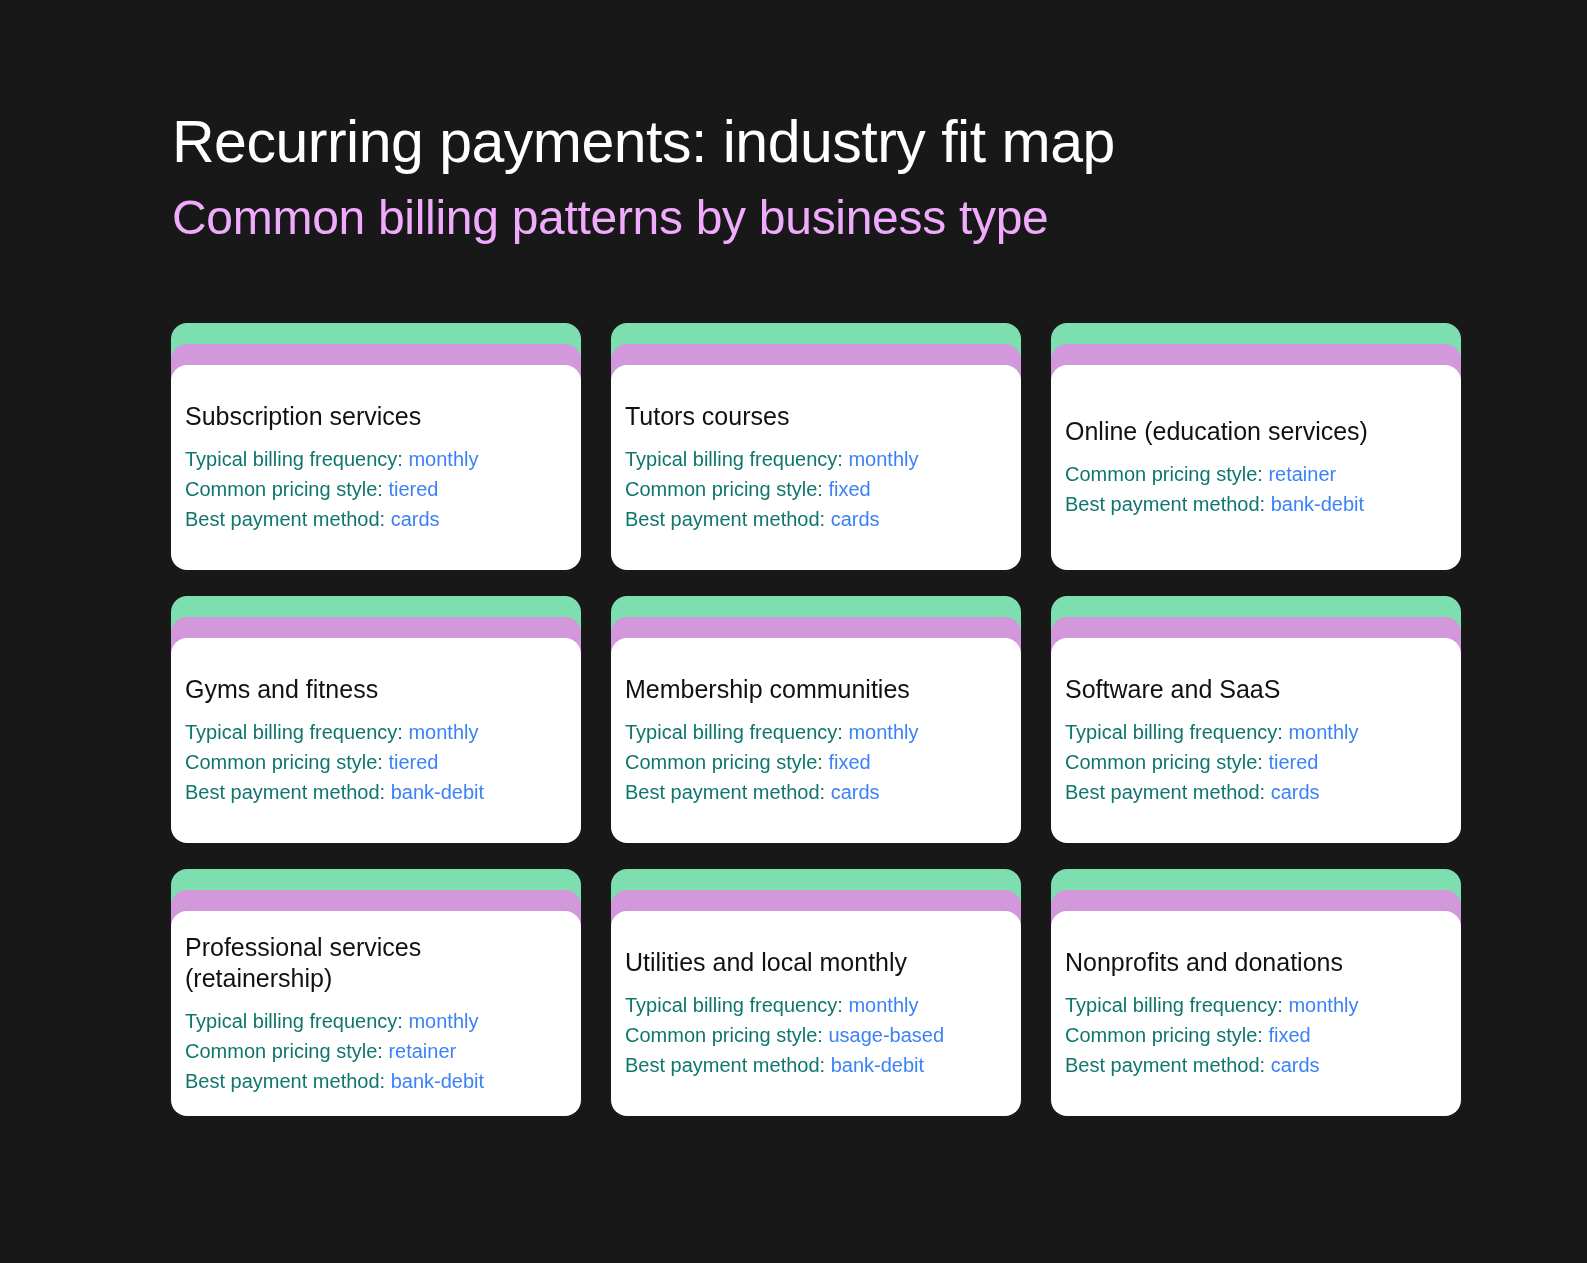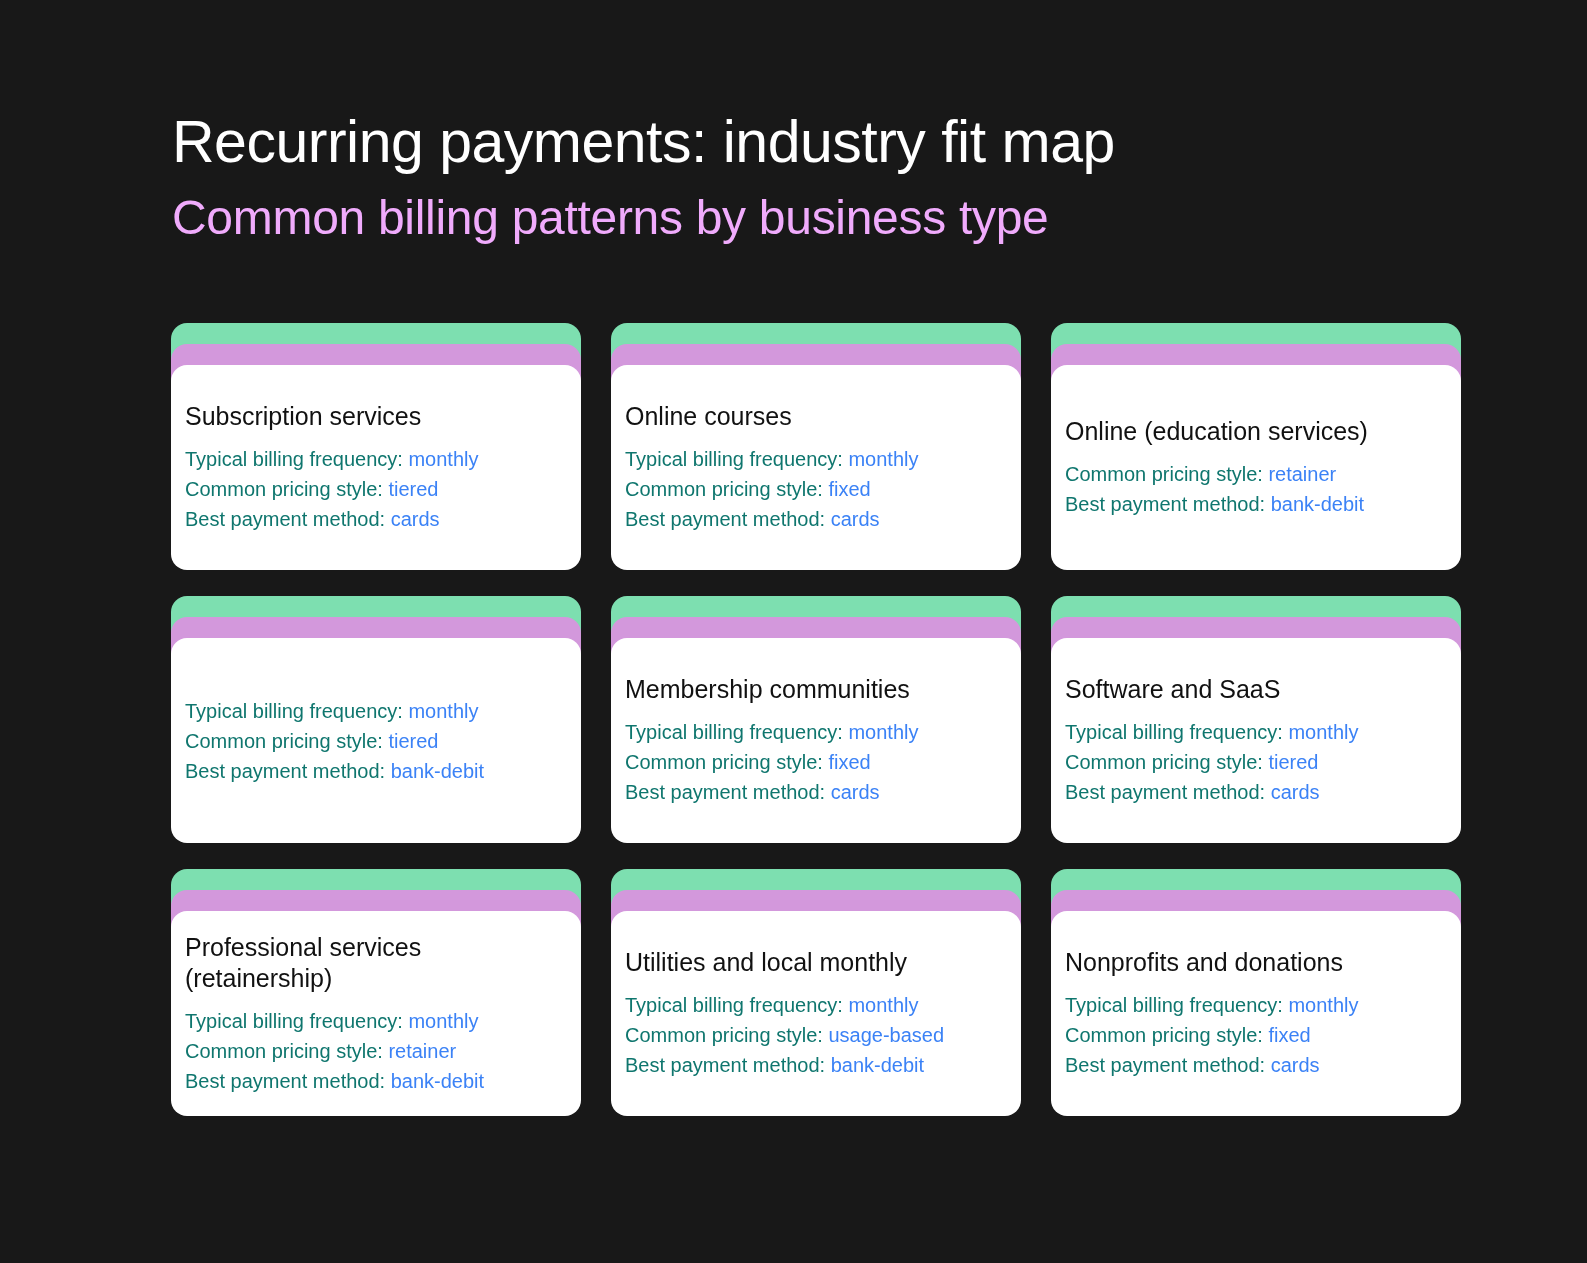--- a/index.html
+++ b/index.html
@@ -69,41 +69,42 @@
         <div class="row"><span class="label">Typical billing frequency:</span> <span class="value">monthly</span></div>
         <div class="row"><span class="label">Common pricing style:</span> <span class="value">tiered</span></div>
         <div class="row"><span class="label">Best payment method:</span> <span class="value">cards</span></div>
       </div>
     </div>
 
     <div class="card-stack">
       <div class="tab-green"></div>
       <div class="tab-purple"></div>
       <div class="card">
-        <div class="card-title">Online courses</div>
+        <div class="card-title">Tutors courses</div>
         <div class="row"><span class="label">Typical billing frequency:</span> <span class="value">monthly</span></div>
         <div class="row"><span class="label">Common pricing style:</span> <span class="value">fixed</span></div>
         <div class="row"><span class="label">Best payment method:</span> <span class="value">cards</span></div>
       </div>
     </div>
 
     <div class="card-stack">
       <div class="tab-green"></div>
       <div class="tab-purple"></div>
       <div class="card">
         <div class="card-title">Online (education services)</div>
         <div class="row"><span class="label">Common pricing style:</span> <span class="value">retainer</span></div>
         <div class="row"><span class="label">Best payment method:</span> <span class="value">bank-debit</span></div>
       </div>
     </div>
 
     <div class="card-stack">
       <div class="tab-green"></div>
       <div class="tab-purple"></div>
       <div class="card">
+        <div class="card-title">Gyms and fitness</div>
         <div class="row"><span class="label">Typical billing frequency:</span> <span class="value">monthly</span></div>
         <div class="row"><span class="label">Common pricing style:</span> <span class="value">tiered</span></div>
         <div class="row"><span class="label">Best payment method:</span> <span class="value">bank-debit</span></div>
       </div>
     </div>
 
     <div class="card-stack">
       <div class="tab-green"></div>
       <div class="tab-purple"></div>
       <div class="card">

